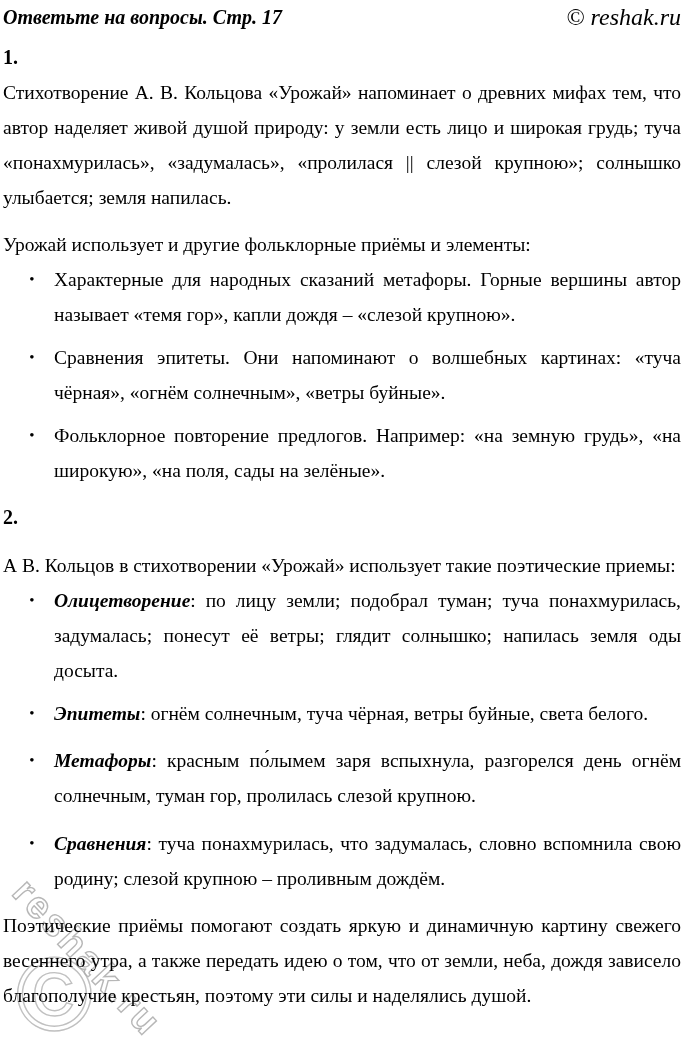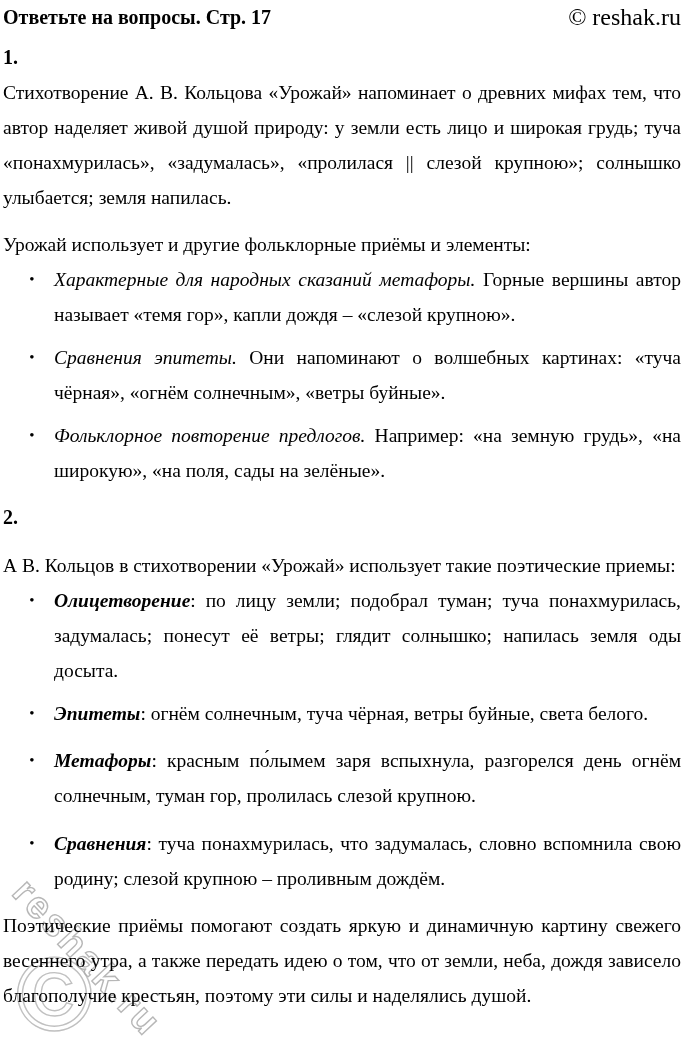--- a/index.html
+++ b/index.html
@@ -21,20 +21,21 @@
     padding: 0 4px 0 3px;
   }
   .content {
     position: relative;
     z-index: 1;
   }
   .doc-header {
     display: flex;
     justify-content: space-between;
     align-items: flex-end;
+    font-style: italic;
   }
   .doc-title {
     font-weight: bold;
     font-size: 20px;
   }
   .doc-copyright {
     font-size: 24px;
   }
   .section-number {
     font-weight: bold;
@@ -68,21 +69,21 @@
   .ul2 li.gap13 { margin-top: 13px; }
   ul.bullets li .bullet-dot {
     position: absolute;
     left: 23px;
     top: 0;
     width: 12px;
     line-height: 35px;
     font-size: 15px;
     text-align: center;
   }
-  .lead-italic { font-style: italic; }
+  .lead-italic { }
   .lead-bold-italic { font-style: italic; font-weight: bold; }
   
   .watermark-text {
     position: absolute;
     left: 34px;
     top: 872px;
     z-index: 0;
     font-family: "Liberation Sans", "DejaVu Sans", sans-serif;
     font-size: 38px;
     font-weight: bold;

